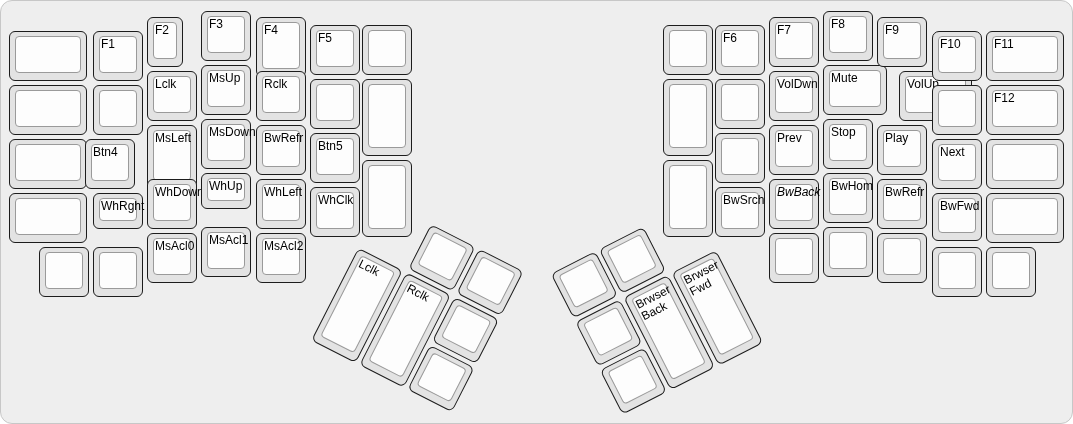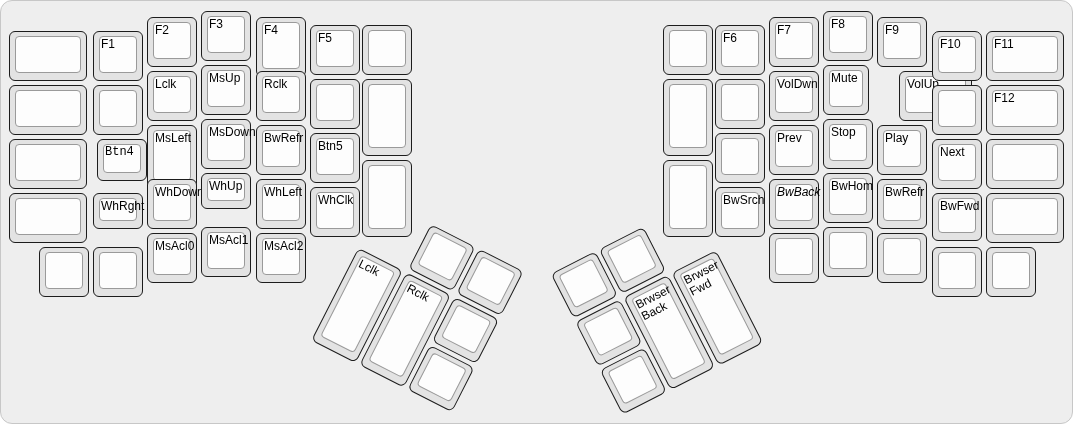--- a/index.html
+++ b/index.html
@@ -58,29 +58,29 @@
         <span class="key-label"></span>
       </div>
       <div class="key" style="left: 92px; top: 30px; width: 50px; height: 50px;">
         <div class="key-top"></div>
         <span class="key-label">F1</span>
       </div>
       <div class="key" style="left: 92px; top: 84px; width: 50px; height: 50px;">
         <div class="key-top"></div>
         <span class="key-label"></span>
       </div>
-      <div class="key" style="left: 96px; top: 138px; width: 50px; height: 42px; font-family: Liberation Mono, monospace;">
+      <div class="key" style="left: 84px; top: 138px; width: 50px; height: 50px;">
         <div class="key-top"></div>
         <span class="key-label">Btn4</span>
       </div>
       <div class="key" style="left: 92px; top: 192px; width: 50px; height: 36px;">
         <div class="key-top"></div>
         <span class="key-label">WhRght</span>
       </div>
-      <div class="key" style="left: 146px; top: 16px; width: 50px; height: 50px; padding-left: 28px;">
+      <div class="key" style="left: 146px; top: 16px; width: 36px; height: 50px; padding-left: 28px;">
         <div class="key-top"></div>
         <span class="key-label">F2</span>
       </div>
       <div class="key" style="left: 146px; top: 70px; width: 50px; height: 50px;">
         <div class="key-top"></div>
         <span class="key-label">Lclk</span>
       </div>
       <div class="key" style="left: 146px; top: 124px; width: 50px; height: 64px;">
         <div class="key-top"></div>
         <span class="key-label">MsLeft</span>
@@ -242,21 +242,21 @@
         <span class="key-label">BwBack</span>
       </div>
       <div class="key" style="left: 768px; top: 232px; width: 50px; height: 50px;">
         <div class="key-top"></div>
         <span class="key-label"></span>
       </div>
       <div class="key" style="left: 822px; top: 10px; width: 50px; height: 50px;">
         <div class="key-top"></div>
         <span class="key-label">F8</span>
       </div>
-      <div class="key" style="left: 822px; top: 64px; width: 46px; height: 50px;">
+      <div class="key" style="left: 822px; top: 64px; width: 64px; height: 50px;">
         <div class="key-top"></div>
         <span class="key-label">Mute</span>
       </div>
       <div class="key" style="left: 822px; top: 118px; width: 50px; height: 50px;">
         <div class="key-top"></div>
         <span class="key-label">Stop</span>
       </div>
       <div class="key" style="left: 822px; top: 172px; width: 50px; height: 50px;">
         <div class="key-top"></div>
         <span class="key-label">BwHom</span>

